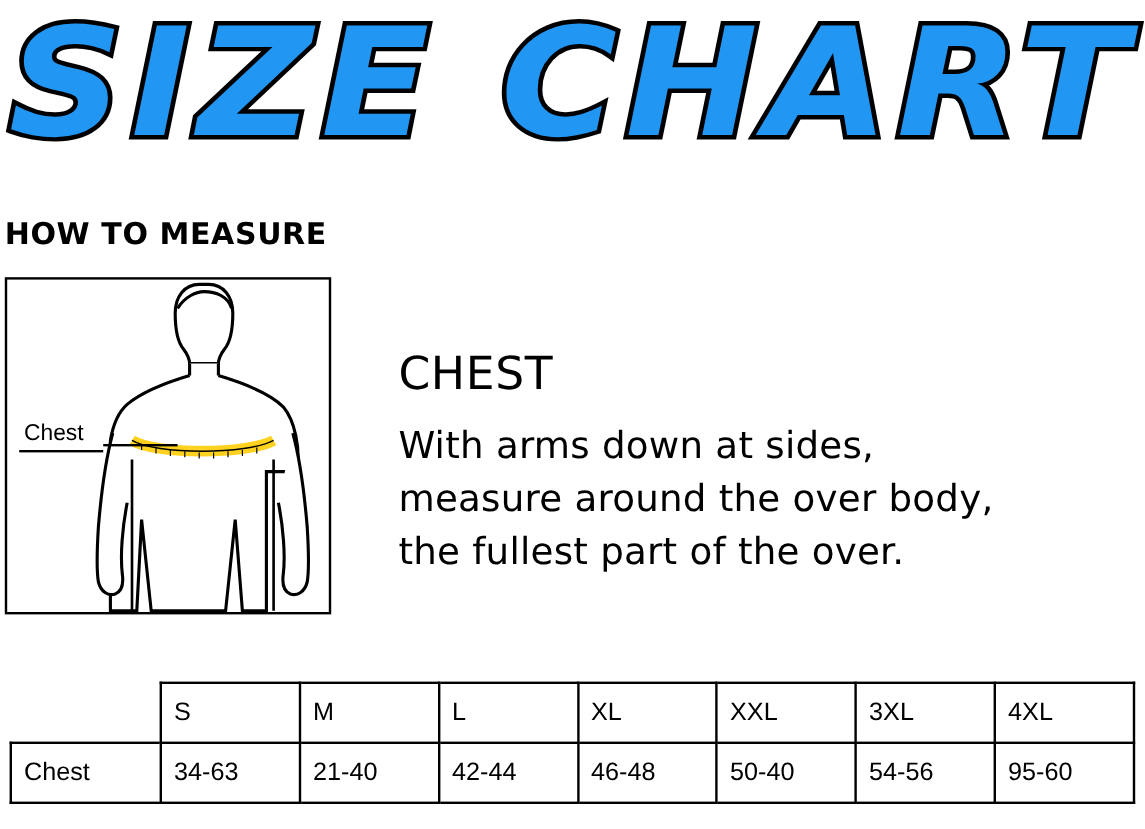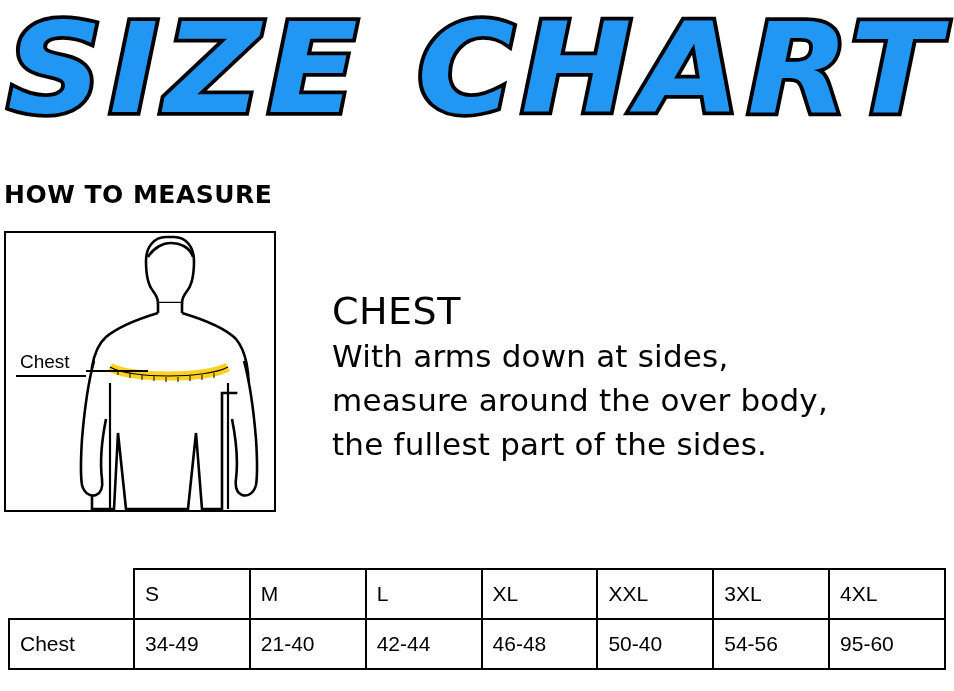--- a/index.html
+++ b/index.html
@@ -107,21 +107,21 @@
     font-family: "DejaVu Sans", sans-serif;
     font-size: 38px;
     line-height: 46px;
     letter-spacing: 0.5px;
   }
   .desc-body {
     font-family: "DejaVu Sans", sans-serif;
     font-size: 31px;
     line-height: 44px;
     letter-spacing: 0.2px;
-    margin-top: 0;
+    margin-top: 16px;
   }
   .desc-body div { white-space: nowrap; }
 
   
   .size-table {
     position: absolute;
     left: 8px;
     top: 568px;
     width: 938px;
     border-collapse: collapse;
@@ -188,39 +188,39 @@
 </div>
 <div class="chest-leader"></div>
 <div class="chest-label">Chest</div>
 <div class="chest-label-underline"></div>
 
 <div class="desc">
   <div class="desc-title">CHEST</div>
   <div class="desc-body">
     <div>With arms down at sides,</div>
     <div>measure around the over body,</div>
-    <div>the fullest part of the sides.</div>
+    <div>the fullest part of the over.</div>
   </div>
 </div>
 
 <table class="size-table">
   <tbody>
       <tr class="header-row">
     <td class="rowhead col-head"></td>
     <td>S</td>
     <td>M</td>
     <td>L</td>
     <td>XL</td>
     <td>XXL</td>
     <td>3XL</td>
     <td>4XL</td>
   </tr>
   <tr>
     <td class="col-head">Chest</td>
-    <td>34-49</td>
+    <td>34-63</td>
     <td>21-40</td>
     <td>42-44</td>
     <td>46-48</td>
     <td>50-40</td>
     <td>54-56</td>
     <td>95-60</td>
   </tr>
 </tbody>
   </table>
 

